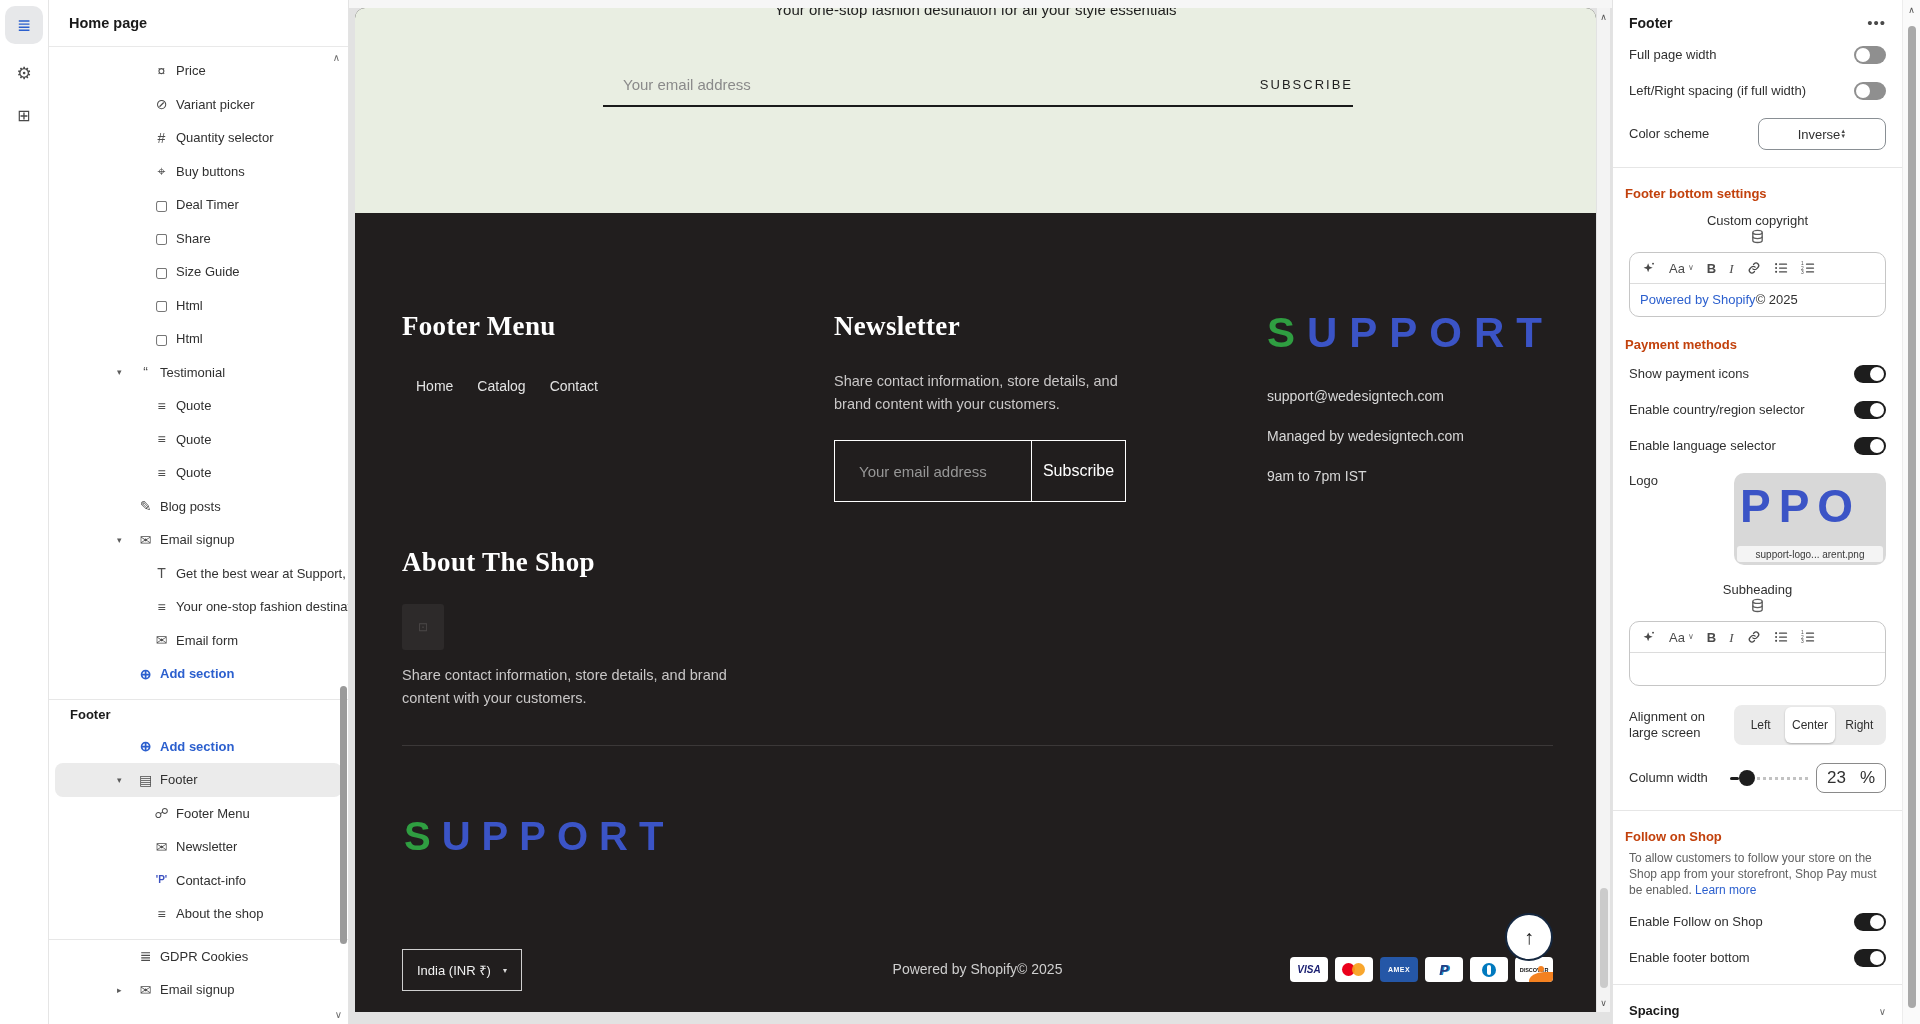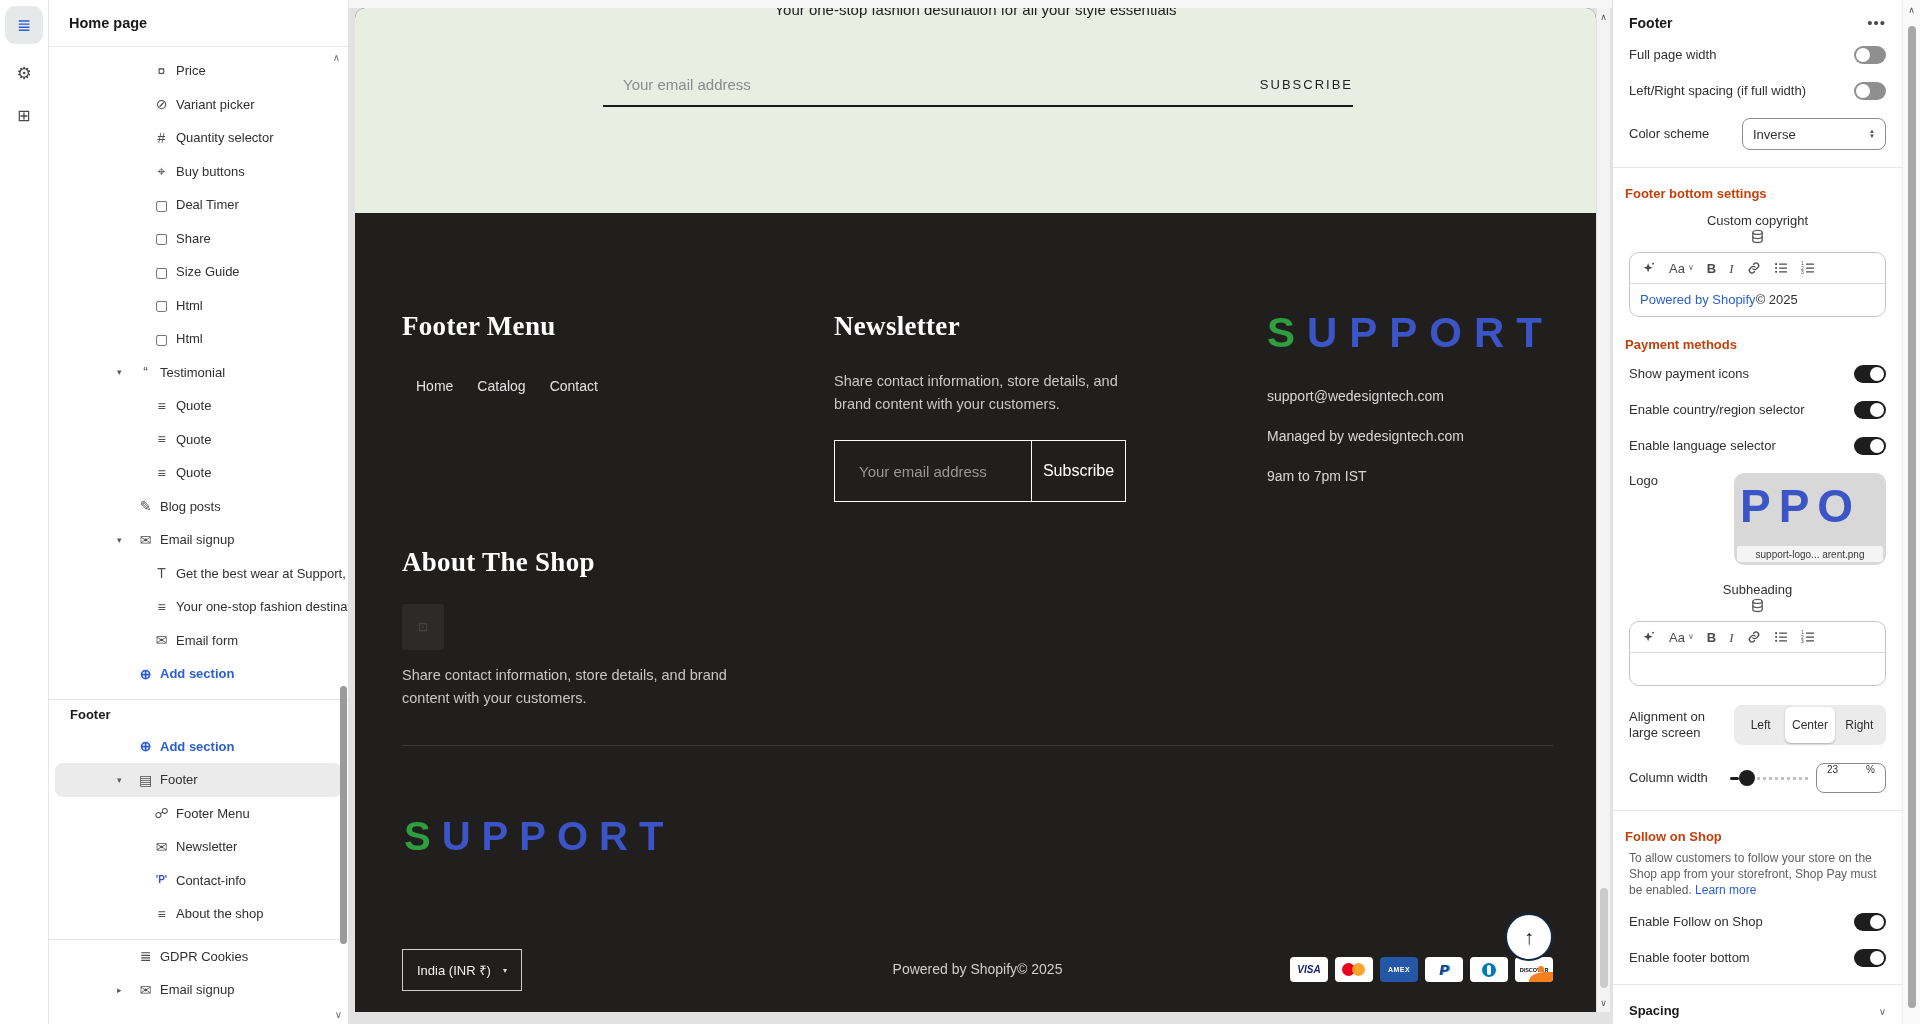--- a/index.html
+++ b/index.html
@@ -129,22 +129,22 @@
   .p-dots { font-size:15px; color:#4a4a4a; letter-spacing:1px; cursor:pointer; }
   .p-row { display:flex; justify-content:space-between; align-items:center; padding:9px 16px;
     min-height:36px; }
   .p-lbl { font-size:13px; color:#303030; line-height:16px; }
   .toggle { width:32px; height:18px; border-radius:10px; background:#8f8f8f; position:relative;
     flex:none; cursor:pointer; }
   .toggle::after { content:""; position:absolute; width:14px; height:14px; border-radius:50%;
     background:#fff; top:2px; left:2px; }
   .toggle[data-on="true"] { background:#1d1d1d; }
   .toggle[data-on="true"]::after { left:auto; right:2px; }
-  .select { width:144px; height:32px; border:1px solid #898f94; border-radius:8px; display:flex;
-    align-items:center; justify-content:space-between; padding:0 10px; font-size:13px;
+  .select { width:128px; height:32px; border:1px solid #898f94; border-radius:8px; display:flex;
+    align-items:center; justify-content:center; padding:0 10px; font-size:13px;
     cursor:pointer; }
   .updown { display:flex; flex-direction:column; line-height:5px; font-size:6px; color:#4a4a4a; }
   .p-div { border-top:1px solid #e6e6e6; margin:8px 0; }
   .p-sec { font-size:13px; font-weight:700; color:#c2410c; padding:10px 12px 4px; }
   .lblrow { display:flex; justify-content:space-between; align-items:center; padding:8px 16px 4px;flex-direction:column; }
   .editor { margin:4px 16px 10px; border:1px solid #c6c6c6; border-radius:10px; overflow:hidden; }
   .ed-bar { display:flex; align-items:center; gap:13px; padding:8px 12px;
     border-bottom:1px solid #dcdcdc; }
   .ed-bar .tb { display:flex; align-items:center; gap:3px; color:#4a4a4a; font-size:13px;
     cursor:pointer; line-height:1; }
@@ -164,21 +164,21 @@
   .seg span { flex:1; display:flex; align-items:center; justify-content:center; font-size:12px;
     color:#303030; cursor:pointer; border-radius:6px; }
   .seg span.on { background:#fff; box-shadow:0 1px 2px rgba(0,0,0,.25); font-weight:500; }
   .cwidget { display:flex; align-items:center; gap:8px; }
   .slider { width:78px; display:flex; align-items:center; }
   .slider .lead { width:9px; height:3px; background:#1d1d1d; border-radius:2px; }
   .slider .knob { width:16px; height:16px; border-radius:50%; background:#1d1d1d; flex:none;
     cursor:pointer; }
   .slider .trk { flex:1; border-top:3px dotted #c2c2c2; margin-left:2px; }
   .valbox { width:70px; height:30px; border:1px solid #8a8a8a; border-radius:8px; display:flex;
-    justify-content:space-between; padding:0 10px; font-size:10px; }
+    align-items:center; justify-content:space-between; padding:0 10px; font-size:17px; }
   .p-desc { padding:2px 16px 6px; font-size:12px; line-height:16px; color:#616161; }
   .p-desc a { color:#2b5fce; }
   .spacer-chev { font-size:10px; color:#6d6d6d; }
   .pscroll { position:absolute; left:1902px; top:0; width:18px; height:1024px; background:#fafafa;
     border-left:1px solid #ededed; }
   .pscroll .up { position:absolute; top:5px; left:0; right:0; text-align:center; font-size:9px;
     color:#555; }
   .pscroll .th { position:absolute; left:5px; width:8px; border-radius:4px; background:#a9a9a9;
     top:26px; height:982px; }
   .dbicon, .lnkicon { flex:none; }

